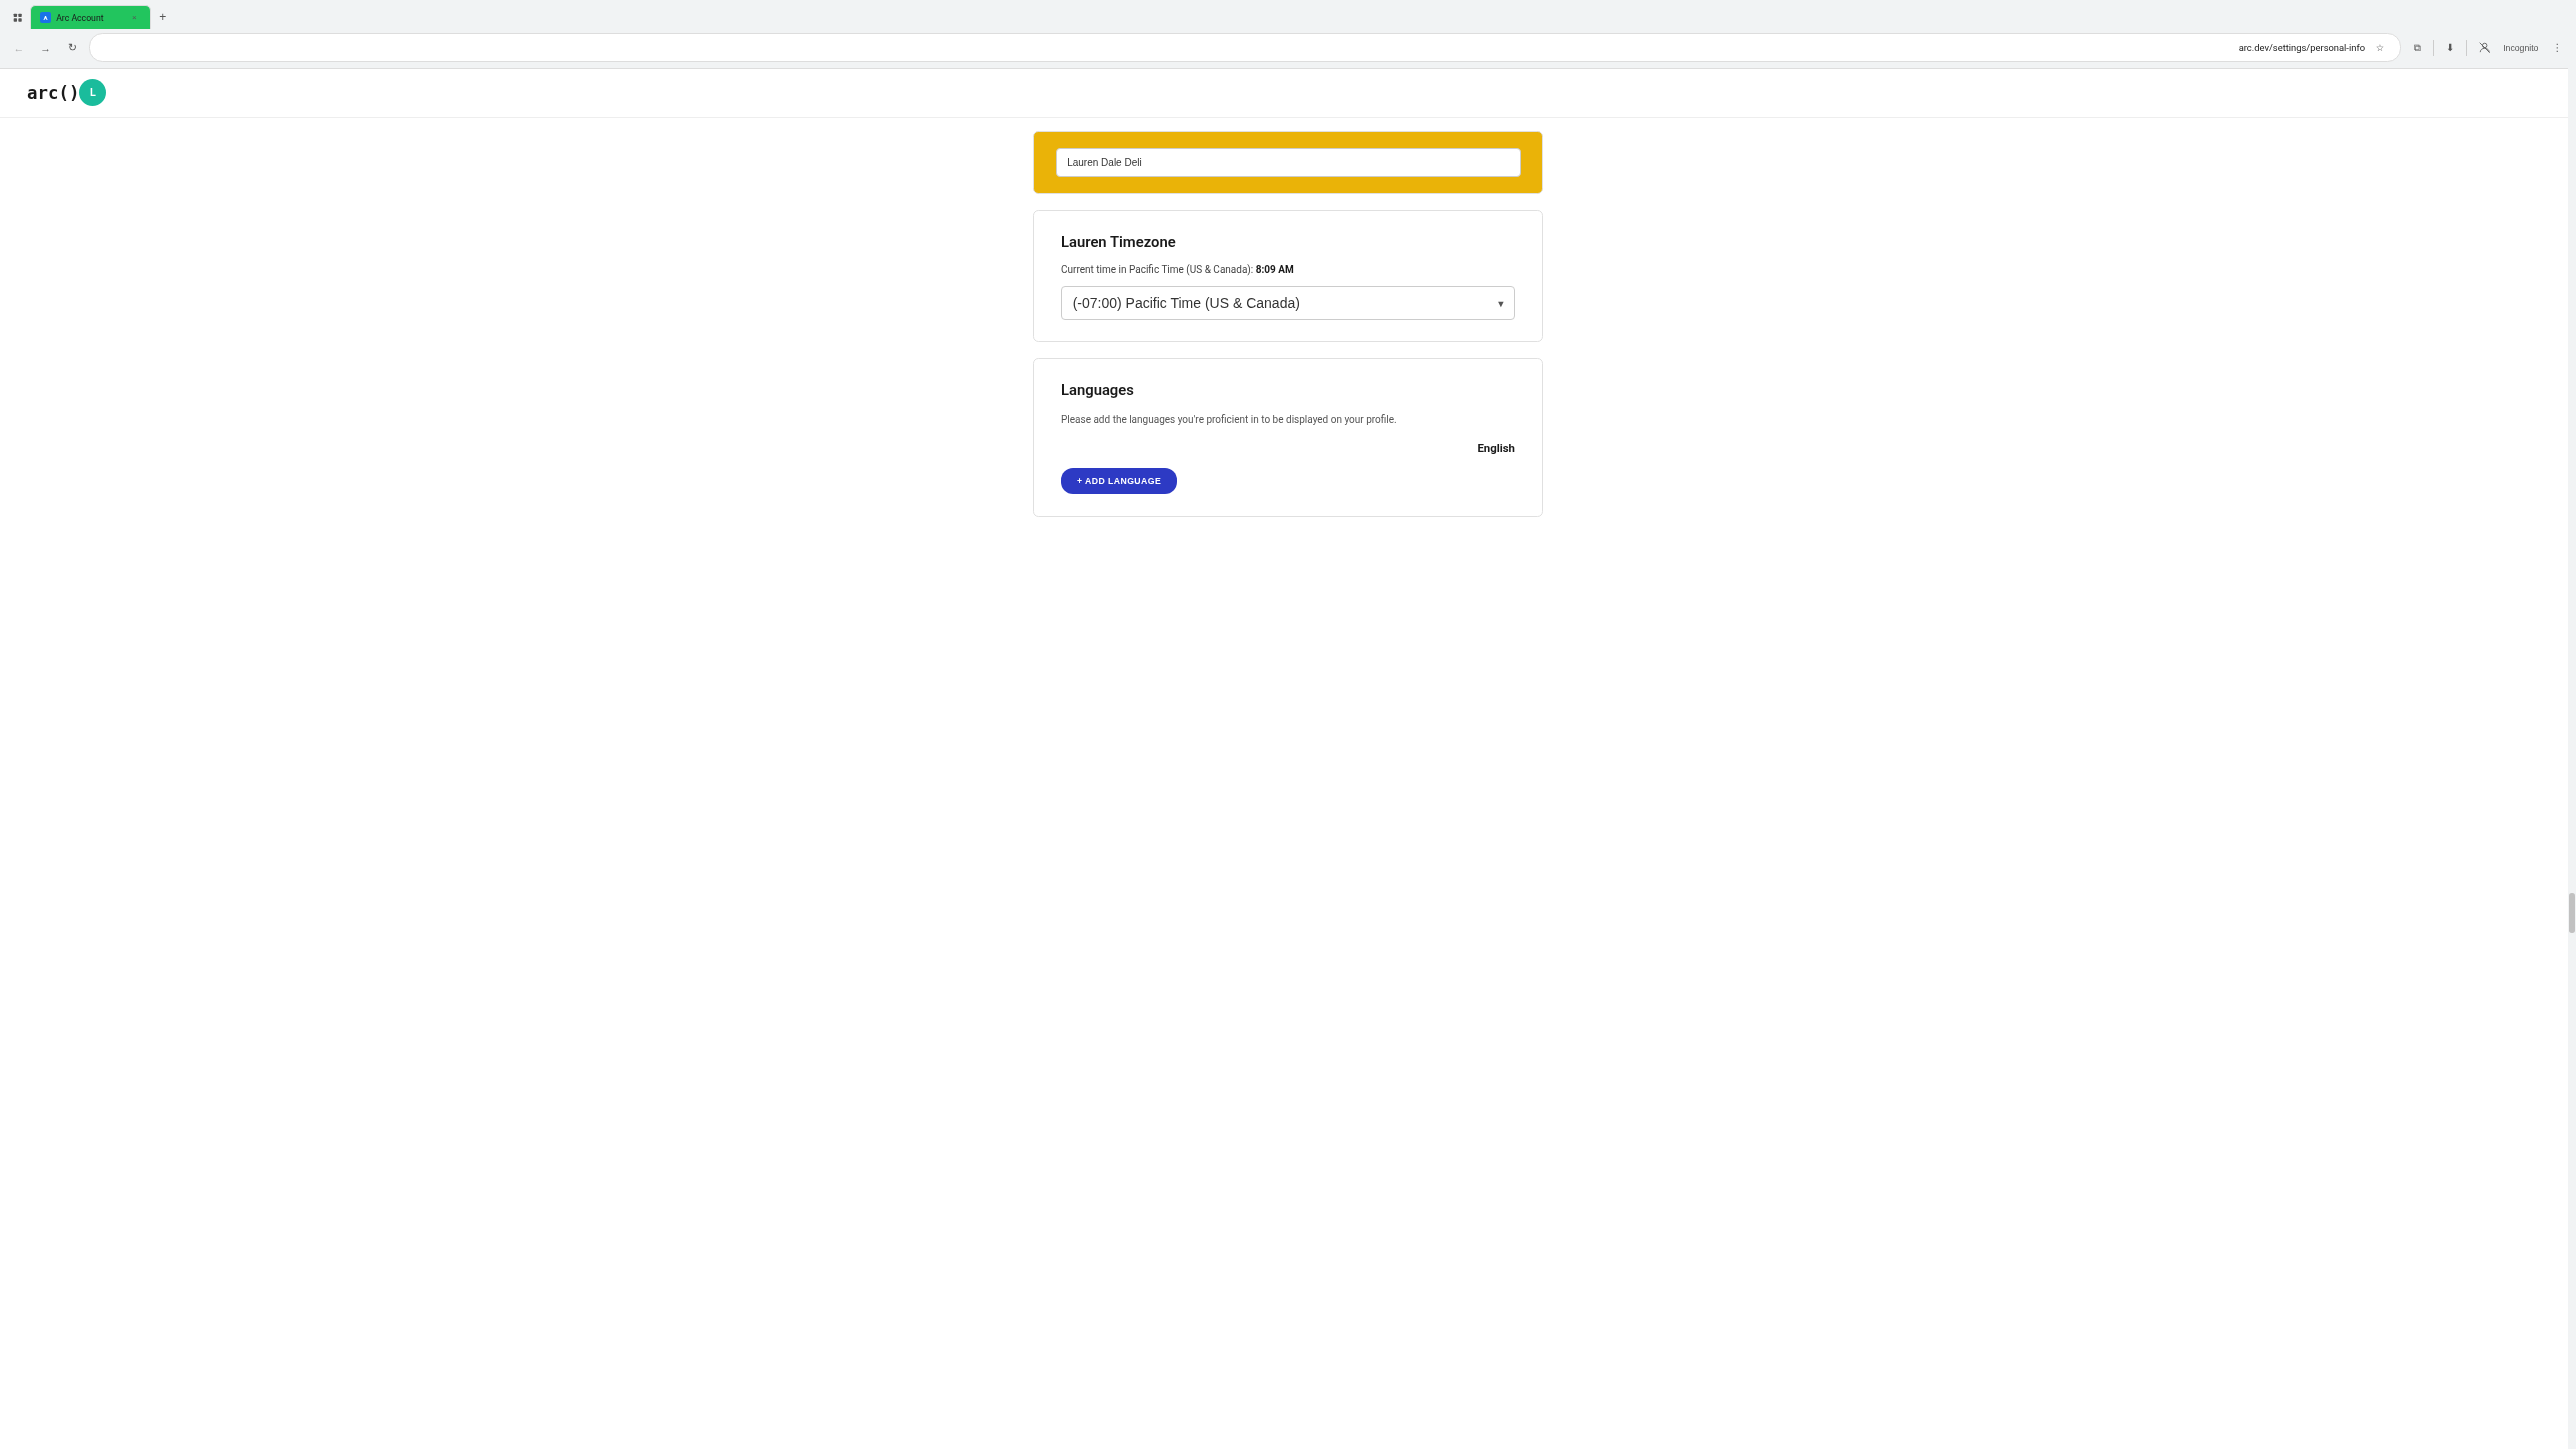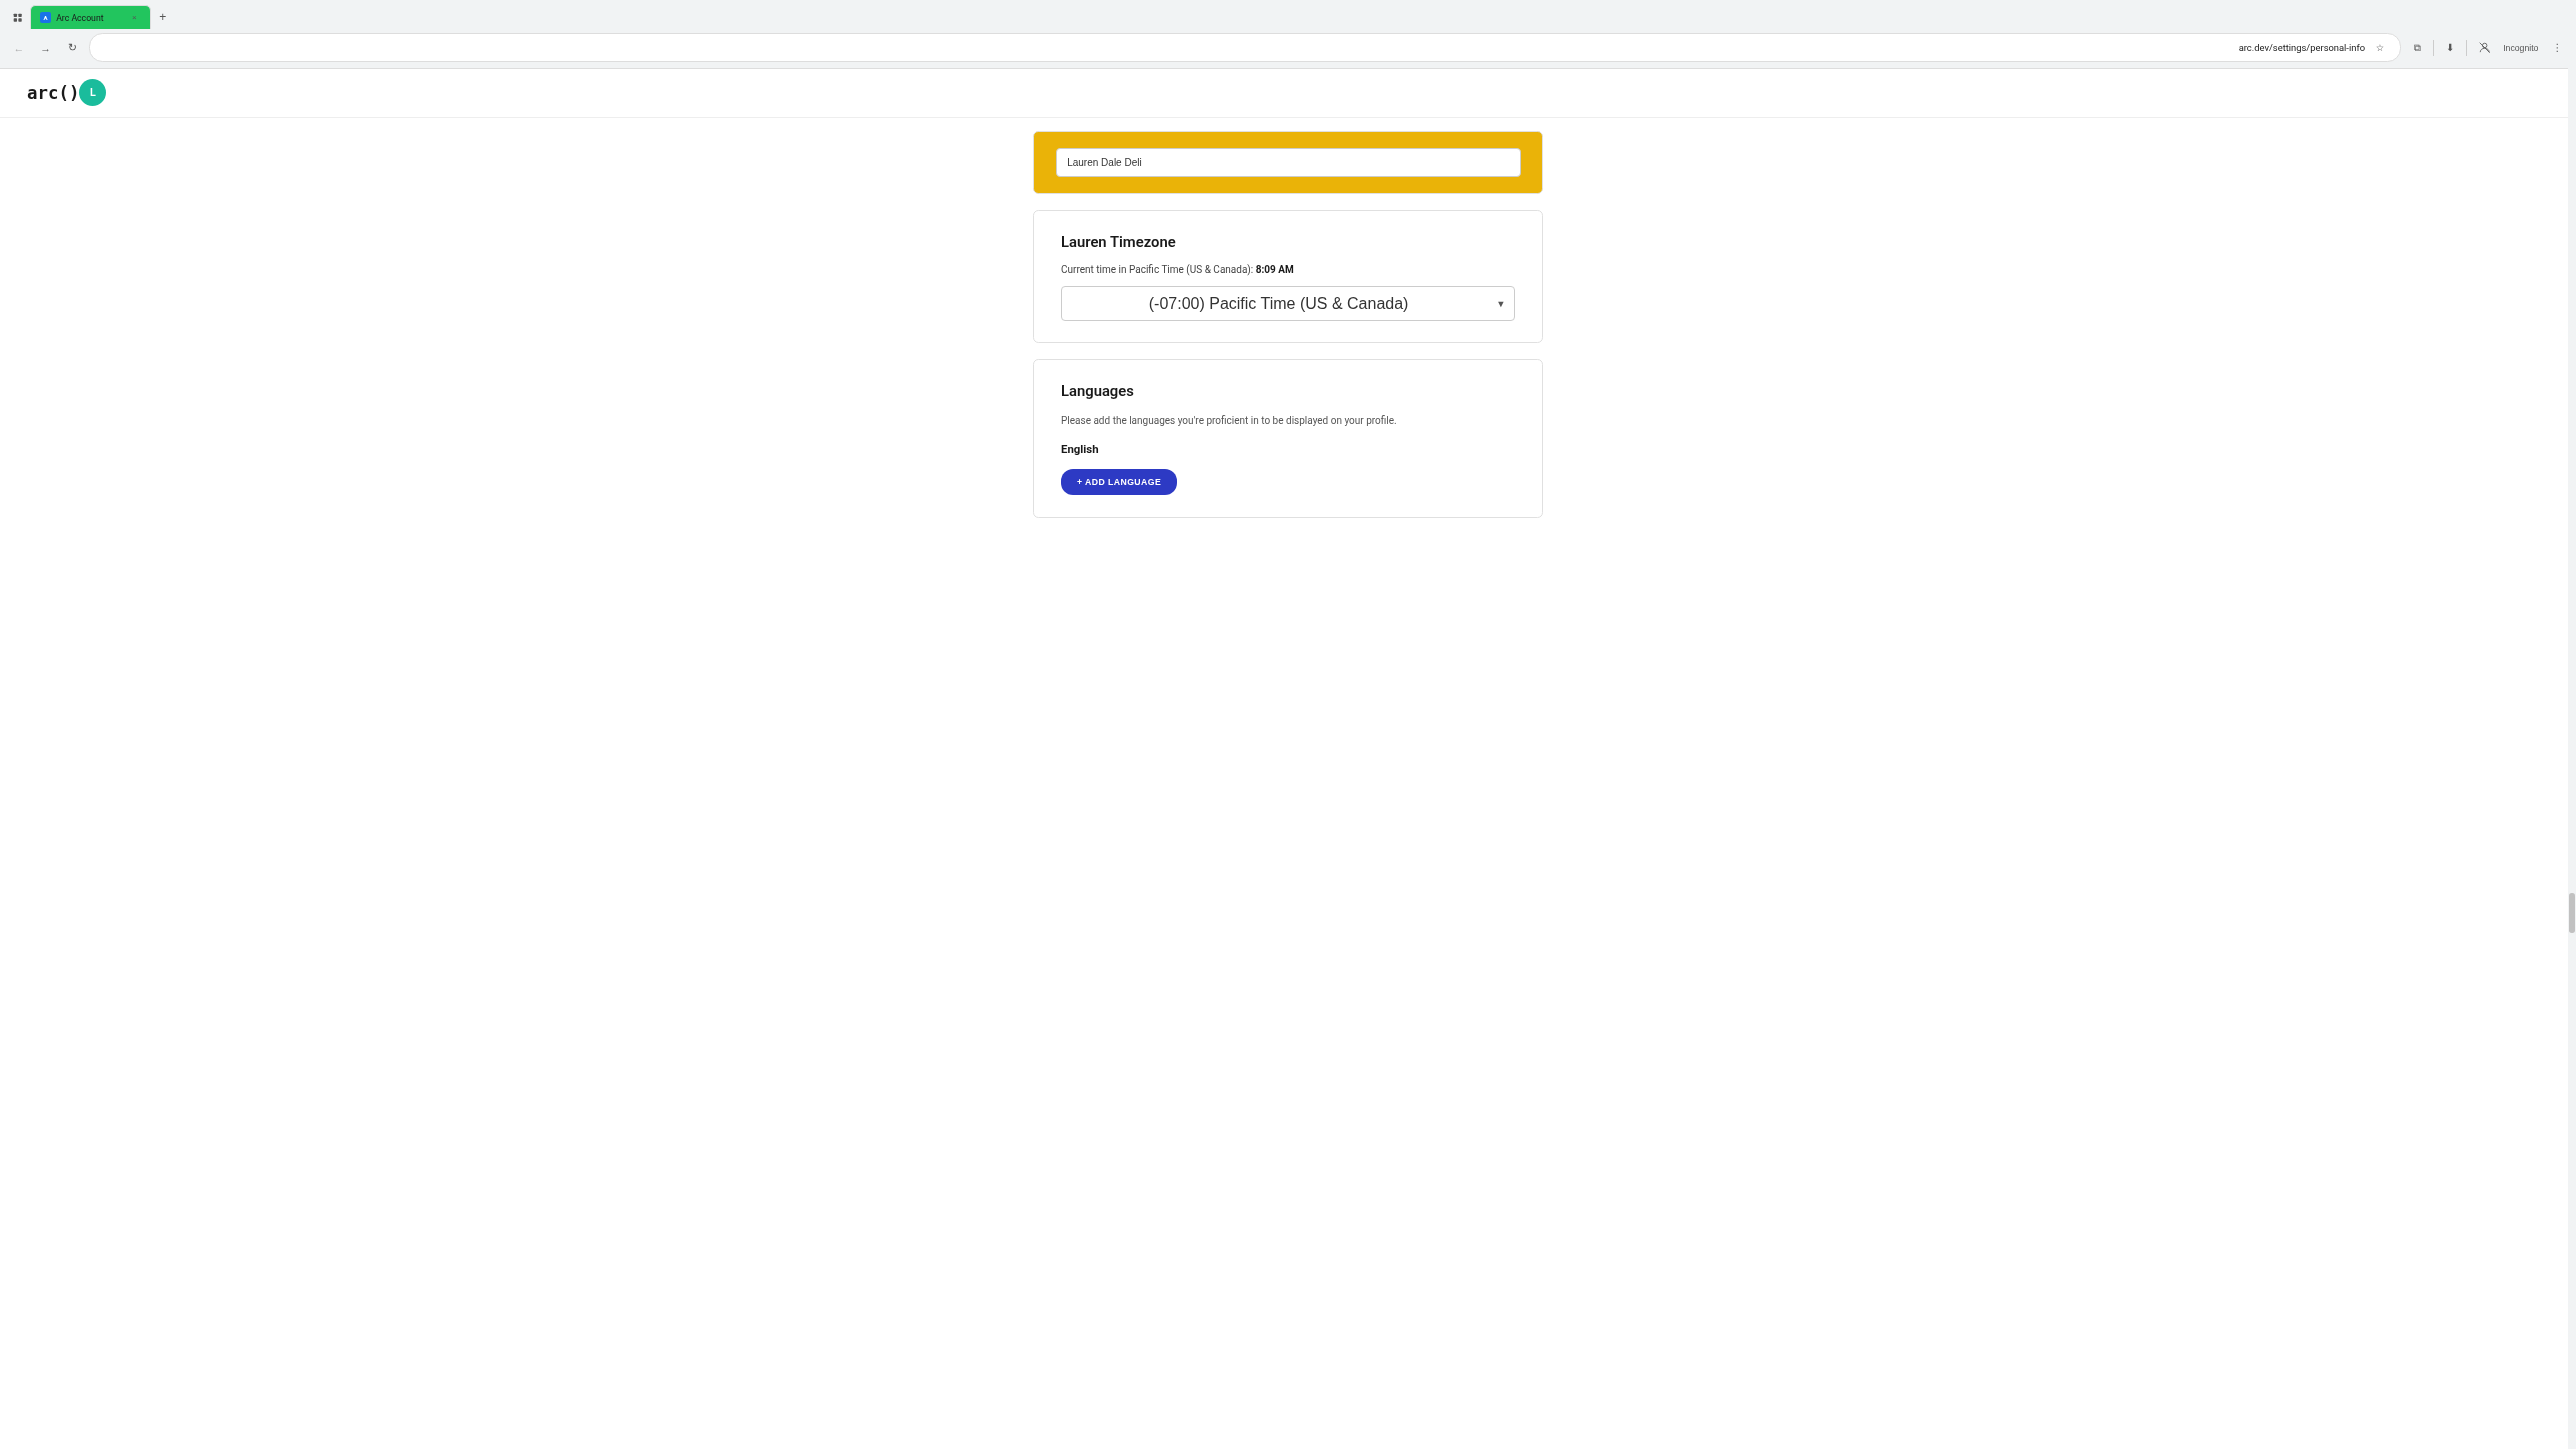--- a/index.html
+++ b/index.html
@@ -312,27 +312,26 @@
     .timezone-select-wrapper {
       position: relative;
       width: 100%;
     }
 
     .timezone-select {
       width: 100%;
       border: 0.7px solid #ccc;
       border-radius: 4px;
       padding: 8px 29.5px 8px 10.7px;
-      font-size: 16px;
+      font-size: 14px;
       color: #333;
       appearance: none;
       background: #fff;
       cursor: pointer;
       outline: none;
-      text-align: center;
     }
 
     .select-arrow {
       position: absolute;
       right: 9.4px;
       top: 50%;
       transform: translateY(-50%);
       pointer-events: none;
       color: #555;
       font-size: 9.4px;
@@ -344,20 +343,21 @@
       color: #555;
       margin-bottom: 13.4px;
       line-height: 1.5;
     }
 
     .lang-name {
       font-size: 11.4px;
       font-weight: 700;
       color: #1a1a1a;
       margin-bottom: 13.4px;
+      text-align: right;
     }
 
     .add-language-btn {
       display: inline-flex;
       align-items: center;
       gap: 5.4px;
       background: #2d3ac4;
       color: white;
       border: none;
       border-radius: 12px;

